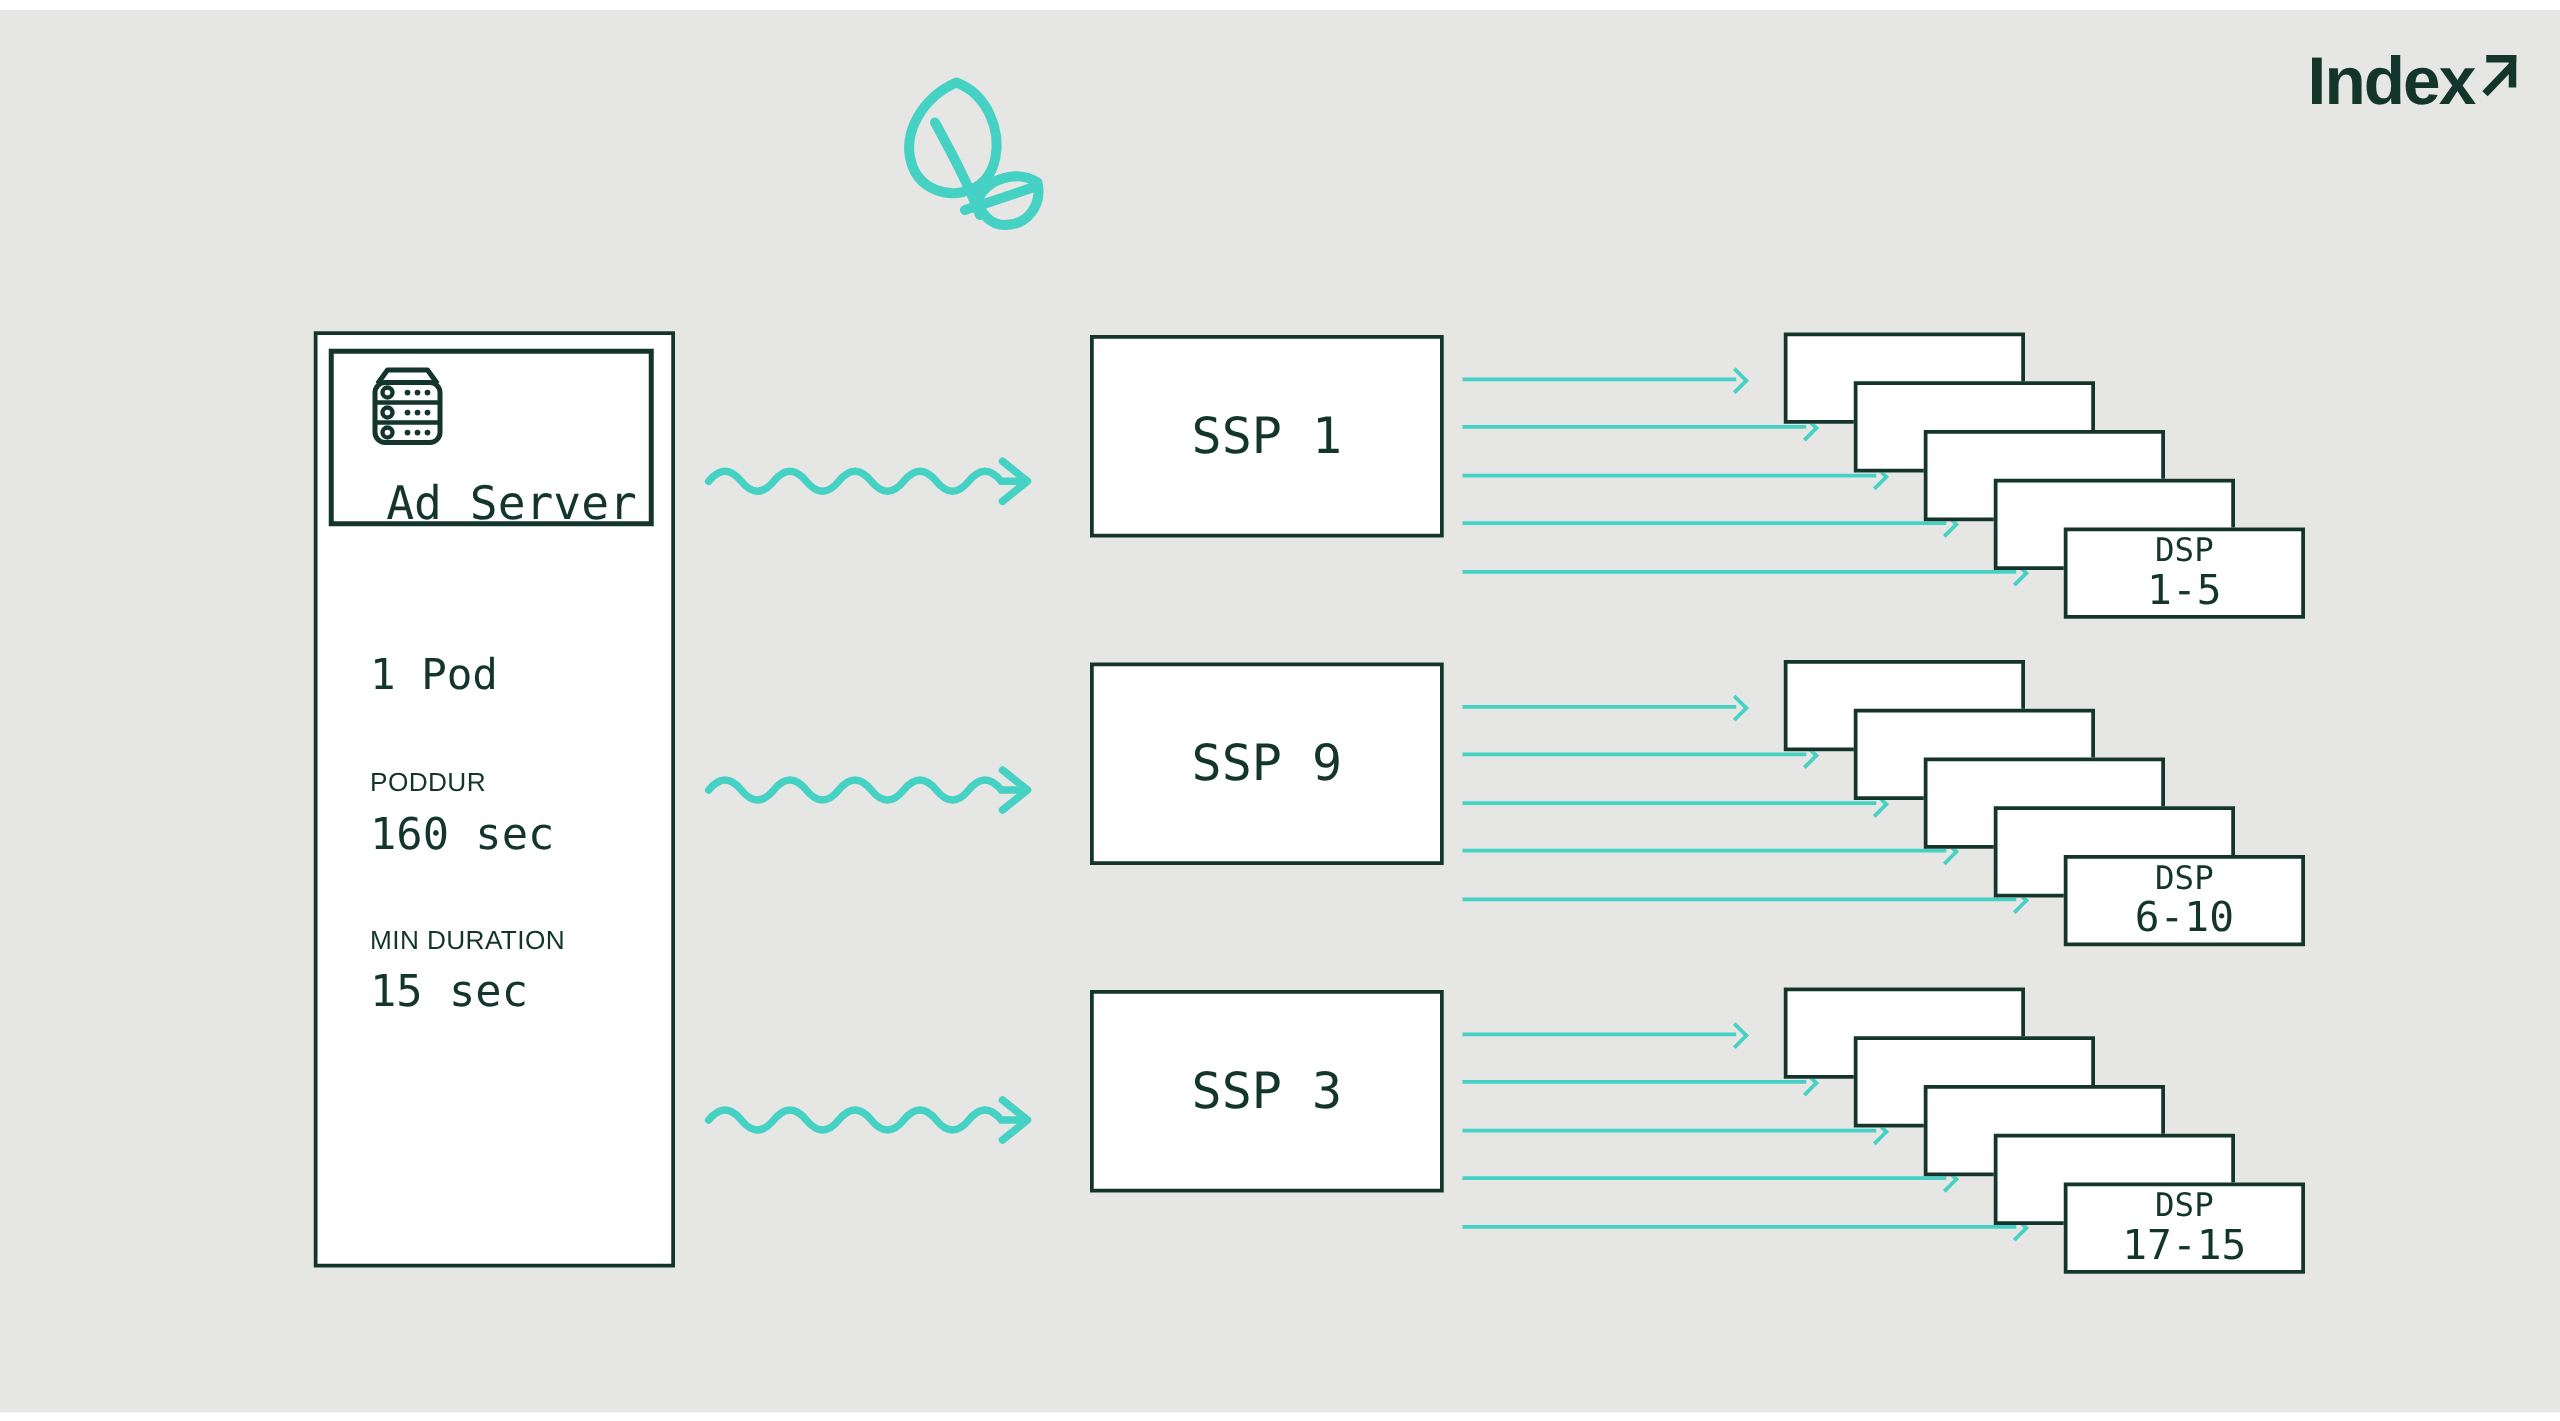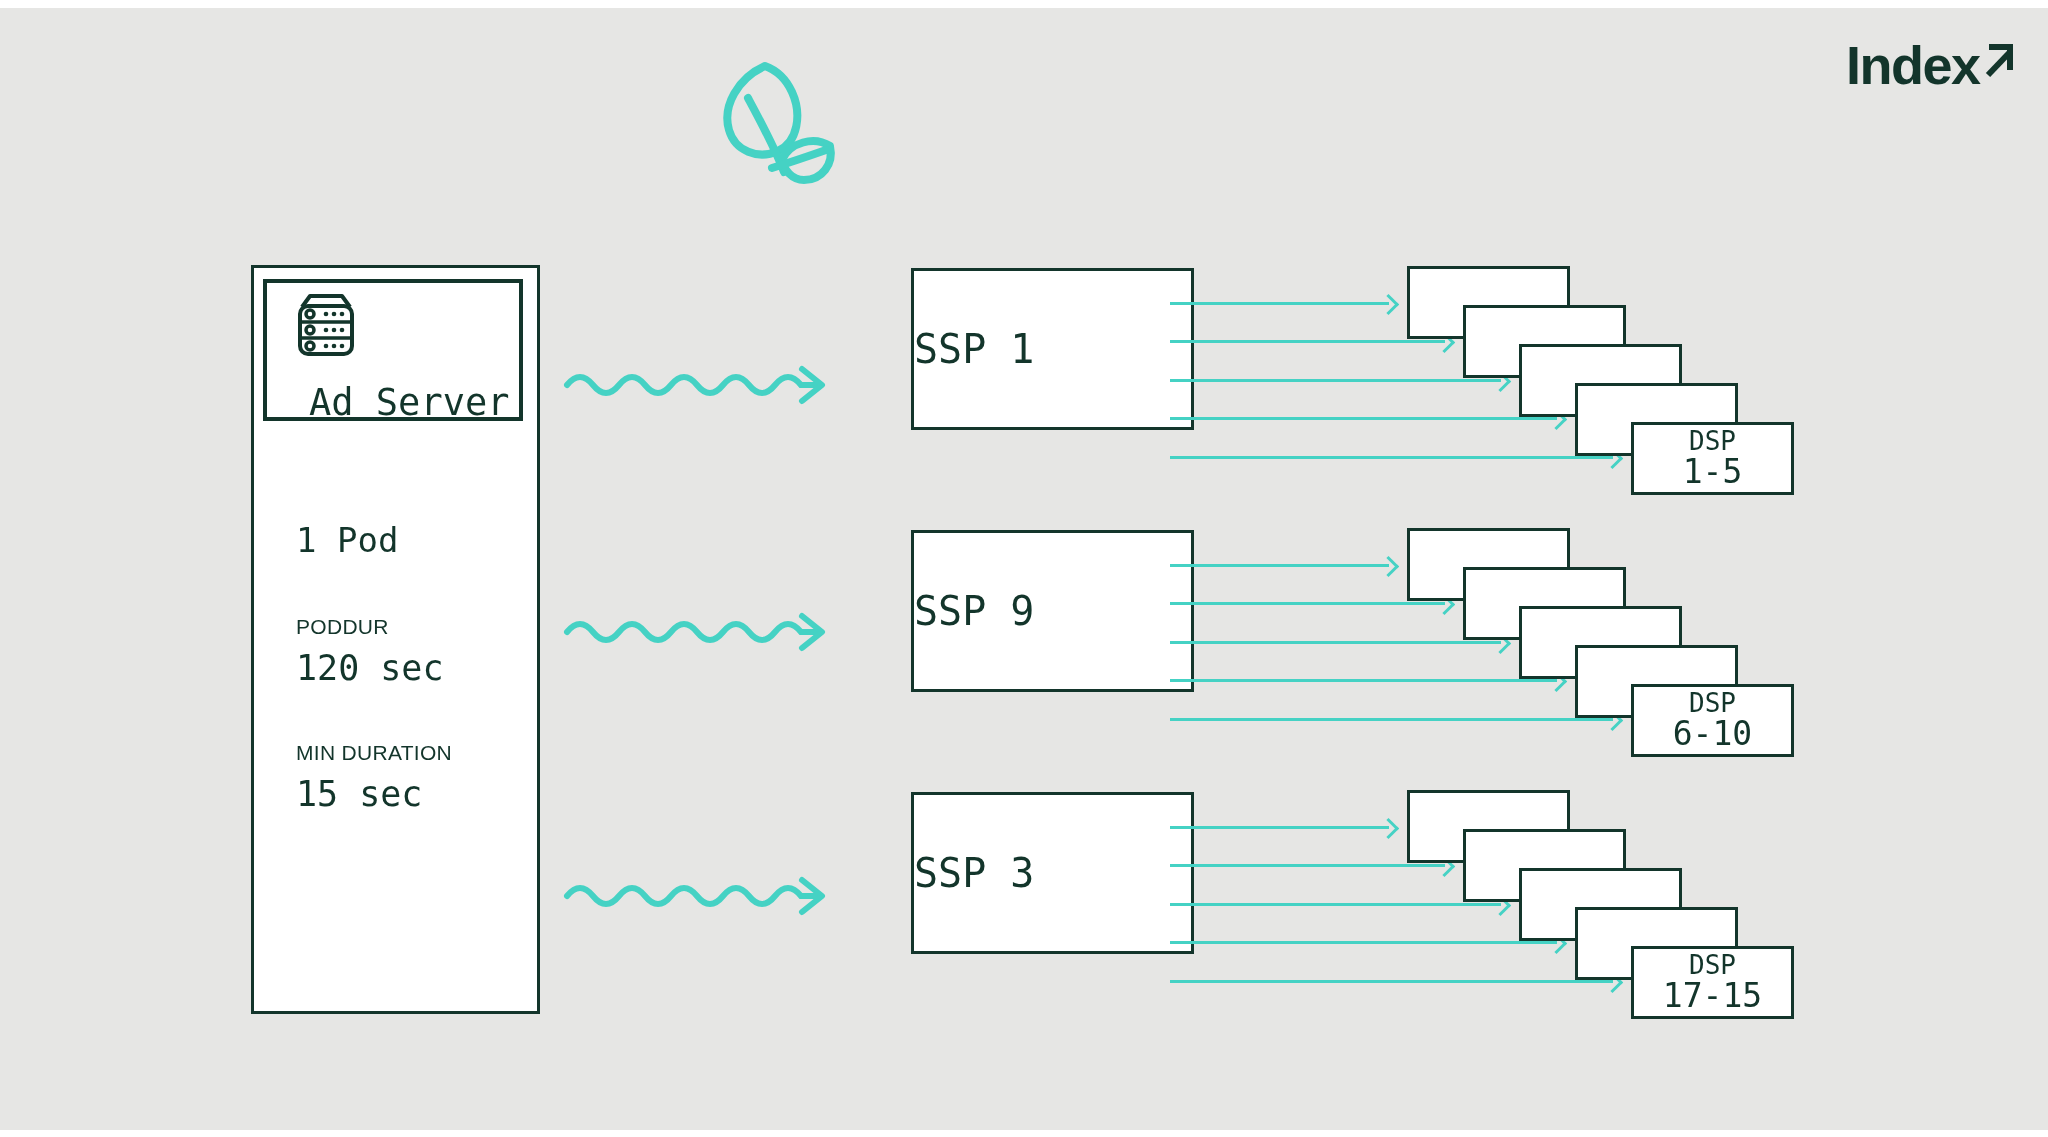--- a/index.html
+++ b/index.html
@@ -30,31 +30,31 @@
   .adserver-card{left:263px;top:279px;width:260px;height:142px;border-width:4px;}
   .server-icon{position:absolute;left:294px;top:292px;}
   .adserver-label{position:absolute;left:309px;top:368px;font-size:37px;white-space:nowrap;margin-top:13px;}
   .pod-count{position:absolute;left:296px;top:520px;font-size:34px;}
   .spec-label{position:absolute;left:296px;font-family:"Liberation Sans",sans-serif;
               font-size:21px;font-weight:500;letter-spacing:.3px;}
   .spec-value{position:absolute;left:296px;font-size:35px;}
 
   
   .row{position:absolute;left:0;width:100%;height:0;}
-  .ssp{left:911px;top:0;width:283px;height:162px;display:flex;align-items:center;
-       justify-content:flex-start;font-size:40px;white-space:pre;}
+  .ssp{left:872px;top:0;width:283px;height:162px;display:flex;align-items:center;
+       justify-content:center;font-size:40px;white-space:pre;}
   .wavy{position:absolute;left:562px;}
 
   .arrow{position:absolute;height:24px;}
   .arrow .shaft{position:absolute;left:0;right:8px;top:10.5px;height:3px;background:var(--teal);}
   .arrow .head{position:absolute;right:1px;top:5.5px;width:12px;height:12px;
                border-top:3px solid var(--teal);border-right:3px solid var(--teal);
                transform:rotate(45deg);}
 
-  .card{width:163px;height:73px;}
+  .card{width:193px;height:73px;margin-left:20px;}
   .card.front{display:flex;flex-direction:column;align-items:center;justify-content:center;line-height:1.05;}
   .dsp-label{font-size:26px;}
   .dsp-range{font-size:33px;}
 
   
   .sd{stroke:var(--dark);fill:none;}
   .st{stroke:var(--teal);fill:none;}
   .fd{fill:var(--dark);stroke:none;}
 </style>
 </head>
@@ -102,21 +102,21 @@
           <circle cx="48" cy="38" r="2.3"></circle>
         <circle cx="32" cy="54" r="2.3"></circle>
           <circle cx="40" cy="54" r="2.3"></circle>
           <circle cx="48" cy="54" r="2.3"></circle>
       </g>
     </svg>
   </span>
   <div class="adserver-label">Ad Server</div>
   <div class="pod-count">1 Pod</div>
   <div class="spec-label" style="top:615px">PODDUR</div>
-  <div class="spec-value" style="top:648px">120 sec</div>
+  <div class="spec-value" style="top:648px">160 sec</div>
   <div class="spec-label" style="top:741px">MIN DURATION</div>
   <div class="spec-value" style="top:774px">15 sec</div>
 
   <div class="row" style="top:268px">
     <svg class="wavy" style="top:95px" width="300" height="44" viewBox="0 0 300 44">
       <path class="st" style="stroke-width:6;stroke-linecap:round" d="M5,22 q13,-16 26,0 t26,0 t26,0 t26,0 t26,0 t26,0 t26,0 t26,0 t26,0 l16,0"></path>
       <polyline class="st" style="stroke-width:6;stroke-linecap:round;stroke-linejoin:round" points="240,6 260,22 240,38"></polyline>
     </svg>
     <div class="box ssp"><span>SSP 1</span></div>
     <div class="arrow" style="left:1170px;top:23px;width:227px">

